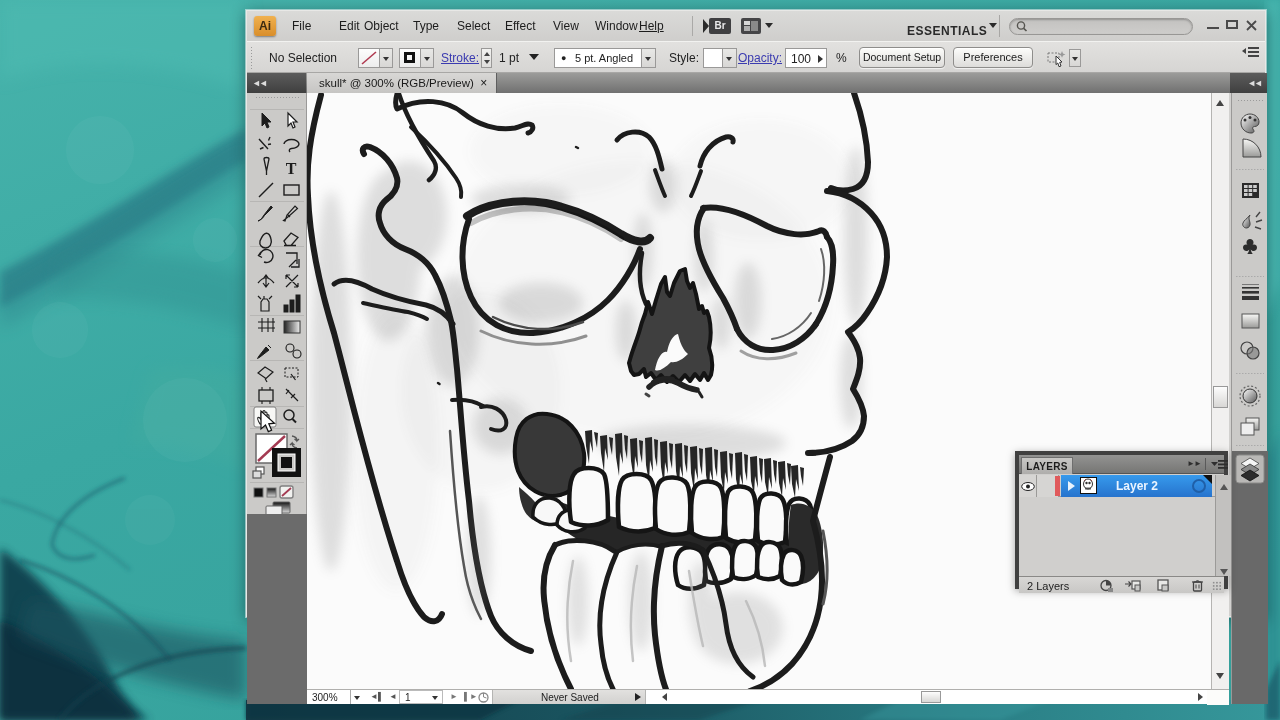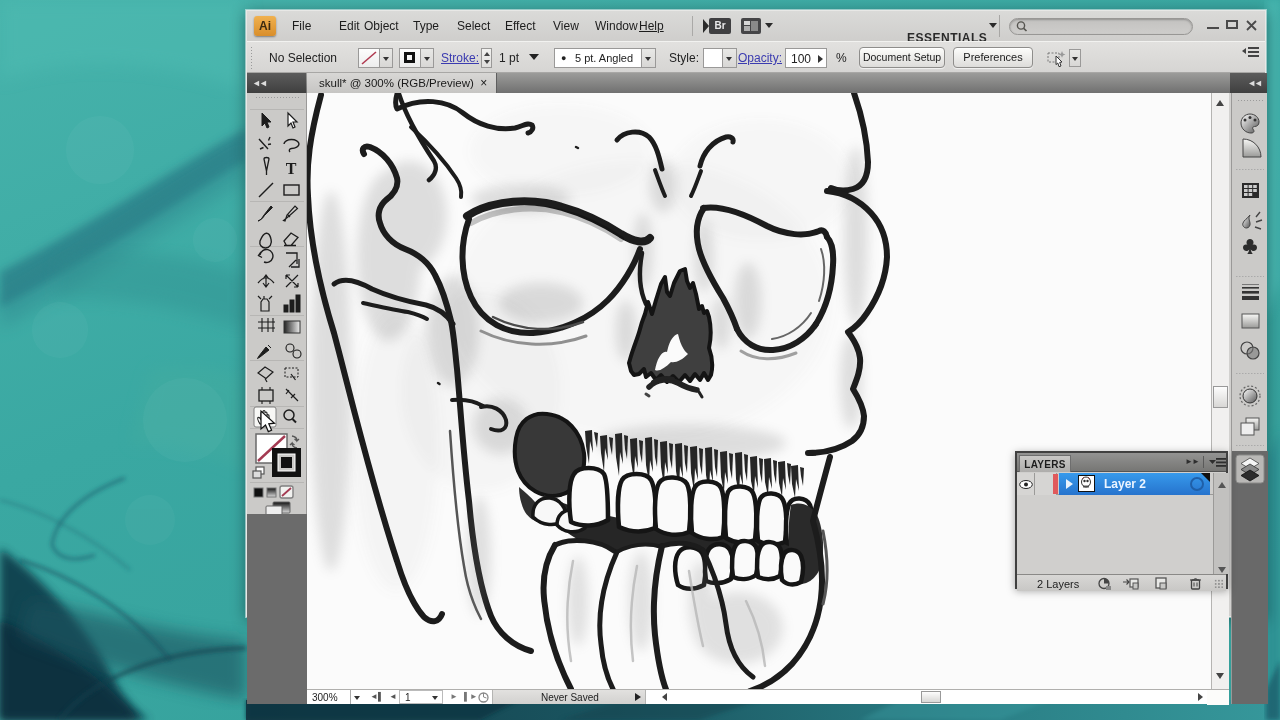--- a/index.html
+++ b/index.html
@@ -24,21 +24,21 @@
 
 #canvas { position:absolute; left:60px; top:82px; width:904px; height:596px; background:#fbfbfb; }
 
 #vscroll { position:absolute; left:964px; top:82px; width:18px; height:596px; background:#f1f0ef; border-left:1px solid #b5b4b2; }
 
 #statusbar { position:absolute; left:60px; top:678px; width:922px; height:15px; background:#ffffff; border-top:1px solid #b0afad; font-size:10px; color:#222; }
 
 #dock { position:absolute; left:984px; top:82px; width:36px; height:611px; background:#cbcac8; border-left:1px solid #9a9998; }
 .eyebox { position:absolute; left:0; top:0; width:18px; height:22px; border-right:1px solid #9b9a98; background:#d6d5d3; display:flex; align-items:center; justify-content:center; }
 
-#layers { position:absolute; left:768px; top:440px; width:213px; height:138px; background:#d0cfcd; border:2px solid #404040; box-shadow:0 2px 8px rgba(0,0,0,.35); font-size:11px; }
+#layers { position:absolute; left:768px; top:440px; width:213px; height:138px; background:#d0cfcd; border:4px solid #404040; box-shadow:0 2px 8px rgba(0,0,0,.35); font-size:11px; }
 </style>
 </head>
 <body>
 <div id="desktop">
 <svg width="1280" height="720" viewBox="0 0 1280 720">
   <defs>
     <linearGradient id="dsk" x1="0" y1="0" x2="0.7" y2="1">
       <stop offset="0" stop-color="#47b3ab"></stop>
           <stop offset="0.45" stop-color="#3aa8a2"></stop>
           <stop offset="1" stop-color="#35a09b"></stop>
@@ -110,21 +110,21 @@
     <span class="menu" style="left:392px;text-decoration:underline;">Help</span>
     <div style="position:absolute;left:445px;top:5px;width:1px;height:20px;background:#aaa9a7;"></div>
     <div style="position:absolute;left:456px;top:8px;width:0;height:0;border-left:6px solid #2a2a2a;border-top:7px solid transparent;border-bottom:7px solid transparent;"></div>
     <div style="position:absolute;left:462px;top:7px;width:22px;height:16px;background:#3f3f41;border-radius:2px;color:#e8e8ea;font-size:10px;font-weight:bold;text-align:center;line-height:16px;">Br</div>
     <div style="position:absolute;left:494px;top:7px;width:20px;height:16px;background:#454547;border-radius:2px;">
       <div style="position:absolute;left:3px;top:3px;width:6px;height:4px;background:#d8d8d8;"></div>
       <div style="position:absolute;left:10px;top:3px;width:7px;height:10px;background:#8a8a8a;"></div>
       <div style="position:absolute;left:3px;top:8px;width:6px;height:5px;background:#b0b0b0;"></div>
     </div>
     <div style="position:absolute;left:518px;top:12px;width:0;height:0;border-top:5px solid #2a2a2a;border-left:4px solid transparent;border-right:4px solid transparent;"></div>
-    <span style="position:absolute;left:660px;top:20px;font-weight:bold;color:#2a2a2a;letter-spacing:.5px;">ESSENTIALS</span>
+    <span style="position:absolute;left:660px;top:13px;font-weight:bold;color:#2a2a2a;letter-spacing:.5px;">ESSENTIALS</span>
     <div style="position:absolute;left:742px;top:12px;width:0;height:0;border-top:5px solid #2a2a2a;border-left:4px solid transparent;border-right:4px solid transparent;"></div>
     <div style="position:absolute;left:752px;top:4px;width:1px;height:22px;background:#a8a7a5;"></div>
     <div style="position:absolute;left:762px;top:7px;width:184px;height:17px;background:linear-gradient(#c3c2c0,#cecdcb);border:1px solid #989795;border-radius:9px;box-shadow:inset 0 1px 2px rgba(0,0,0,.25);">
       <svg width="14" height="13" style="position:absolute;left:5px;top:1px;" viewBox="0 0 14 13">
           <circle cx="6" cy="5.5" r="3.6" fill="none" stroke="#55544f" stroke-width="1.4"></circle>
           <line x1="8.7" y1="8.3" x2="11.5" y2="11" stroke="#55544f" stroke-width="1.6"></line>
         </svg>
     </div>
     <div style="position:absolute;left:960px;top:16px;width:12px;height:2px;background:#4a4a4a;"></div>
     <div style="position:absolute;left:979px;top:9px;width:12px;height:9px;border:2px solid #4a4a4a;"></div>
@@ -602,36 +602,36 @@
         <div style="position:absolute;left:7px;top:6px;width:0;height:0;border-left:7px solid #e8f2fc;border-top:5px solid transparent;border-bottom:5px solid transparent;"></div>
         <div style="position:absolute;left:19px;top:2px;width:17px;height:17px;background:#fff;border:1.5px solid #111;">
           <svg width="14" height="14" viewBox="0 0 14 14">
               <ellipse cx="7" cy="6" rx="4.5" ry="5" fill="none" stroke="#333" stroke-width="1"></ellipse>
               <circle cx="5.5" cy="5" r="1.2" fill="#333"></circle>
               <circle cx="8.5" cy="5" r="1.2" fill="#333"></circle>
               <path d="M4,10 l6,0 M5,10 l0,2 m2,-2 l0,2 m2,-2 l0,2" stroke="#333" stroke-width="0.8" fill="none"></path>
               <path d="M3,3 l2,-2 m4,0 l2,2" stroke="#833" stroke-width="0.8" fill="none"></path>
             </svg>
         </div>
-        <span style="position:absolute;left:45px;top:4px;font-size:12px;font-weight:bold;color:#eaf4ff;">Layer 2</span>
+        <span style="position:absolute;left:55px;top:4px;font-size:12px;font-weight:bold;color:#eaf4ff;">Layer 2</span>
         <circle></circle>
         <svg style="position:absolute;left:130px;top:3px;" width="16" height="16" viewBox="0 0 16 16">
             <circle cx="8" cy="8" r="6" fill="none" stroke="#1f5fa8" stroke-width="2"></circle>
           </svg>
         <div style="position:absolute;right:0;top:0;width:0;height:0;border-top:9px solid #111;border-left:9px solid transparent;"></div>
       </div>
     </div>
 
     <div style="position:absolute;left:196px;top:20px;width:16px;height:101px;background:#c2c1bf;border-left:1px solid #9b9a98;">
       <div style="position:absolute;left:4px;top:9px;width:0;height:0;border-bottom:6px solid #555;border-left:4.5px solid transparent;border-right:4.5px solid transparent;"></div>
       <div style="position:absolute;left:4px;top:94px;width:0;height:0;border-top:6px solid #555;border-left:4.5px solid transparent;border-right:4.5px solid transparent;"></div>
     </div>
 
     <div style="position:absolute;left:0;top:121px;width:100%;height:17px;background:linear-gradient(#d8d7d5,#c8c7c5);border-top:1px solid #8a8987;">
-      <span style="position:absolute;left:8px;top:3px;font-size:11px;color:#1c1c1c;margin-left:12px;">2 Layers</span>
+      <span style="position:absolute;left:8px;top:3px;font-size:11px;color:#1c1c1c;">2 Layers</span>
       <svg style="position:absolute;left:80px;top:2px;" width="14" height="13" viewBox="0 0 14 13">
           <circle cx="7" cy="6.5" r="5" fill="none" stroke="#444" stroke-width="1.3"></circle>
           <path d="M7,6.5 l0,-5 a5,5 0 0 1 5,5 z" fill="#444"></path>
           <rect x="9" y="9" width="5" height="4" fill="#888"></rect>
         </svg>
       <svg style="position:absolute;left:105px;top:2px;" width="17" height="13" viewBox="0 0 17 13">
           <path d="M1,5 l6,0 m-2.5,-2.5 l2.5,2.5 -2.5,2.5" stroke="#444" stroke-width="1.2" fill="none"></path>
           <rect x="8" y="2" width="8" height="8" fill="#e8e8e6" stroke="#555" stroke-width="1.2"></rect>
           <rect x="11" y="6" width="5" height="6" fill="#c8c8c6" stroke="#555" stroke-width="1"></rect>
         </svg>

